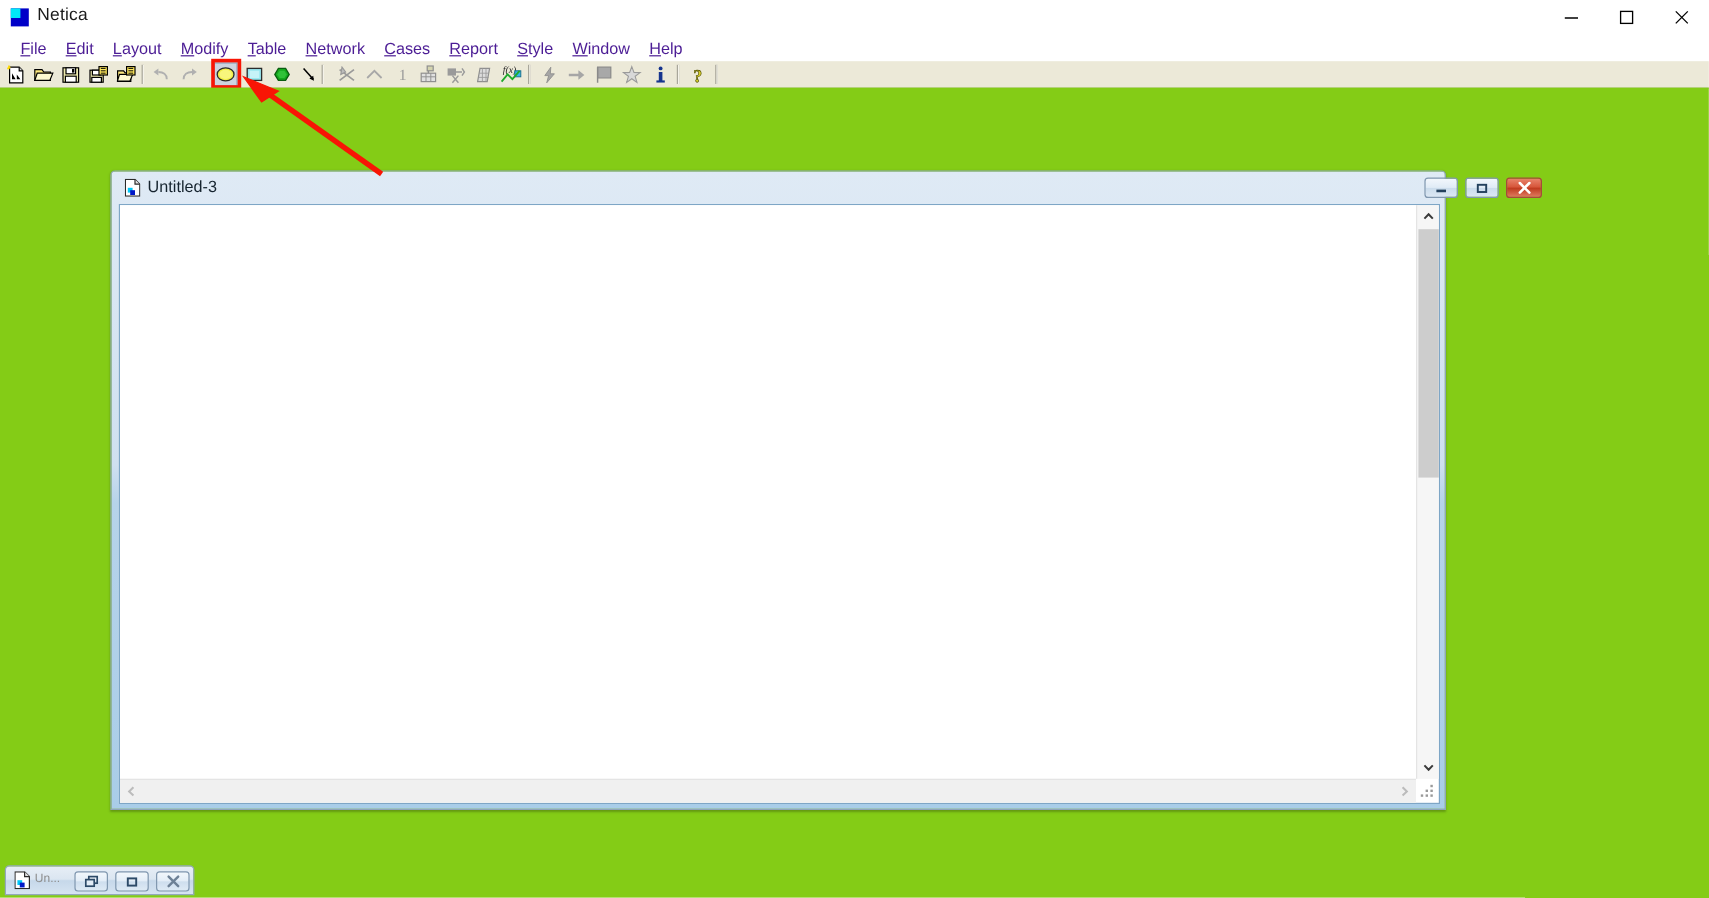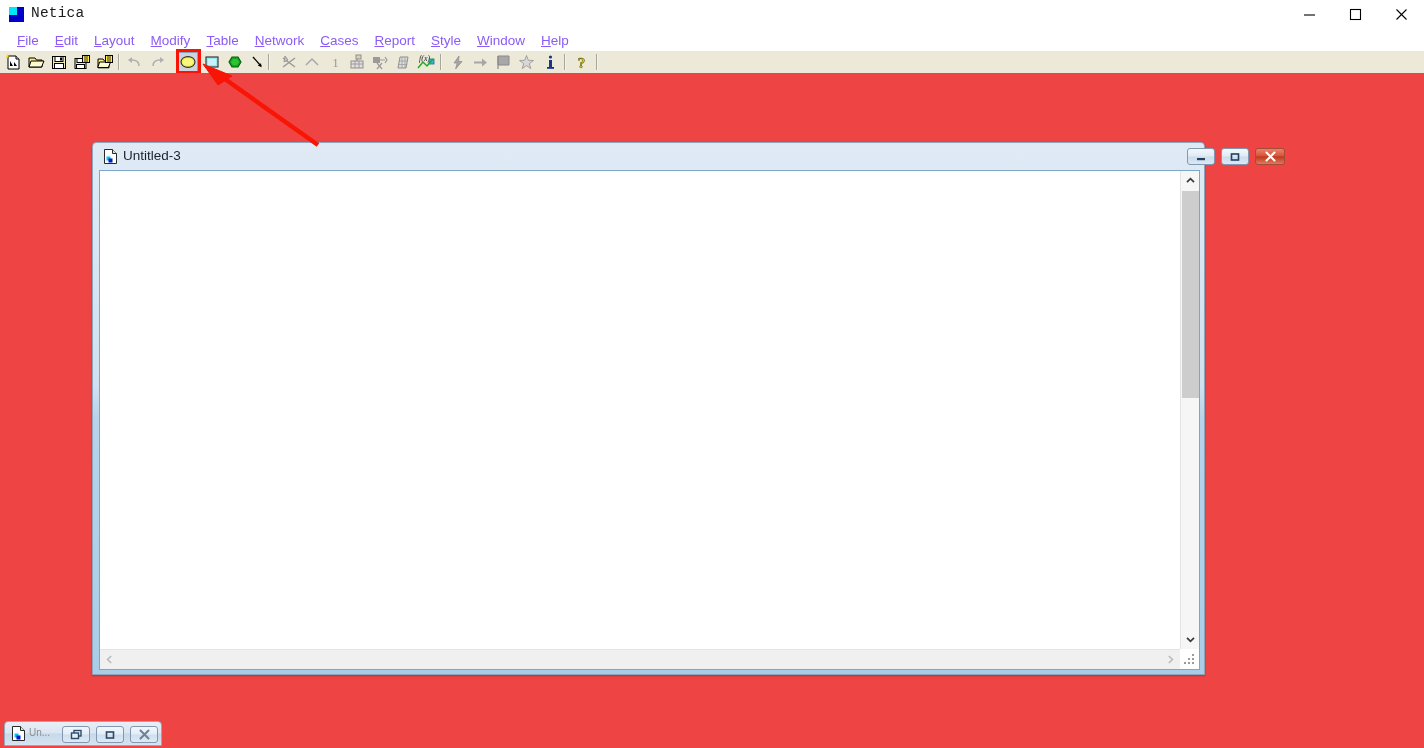--- a/index.html
+++ b/index.html
@@ -11,21 +11,20 @@
     font-family: "Liberation Sans", sans-serif;
     overflow: hidden;
     position: relative;
     -webkit-font-smoothing: antialiased;
   }
 
   
   #titlebar {
     position: absolute; left: 0; top: 0; width: 1424px; height: 28px;
     background: #ffffff;
-    font-family: Liberation Mono, monospace;
   }
   #app-icon {
     position: absolute; left: 9px; top: 7px; width: 15px; height: 15px;
     background: #0000c8;
   }
   #app-icon .q {
     position: absolute; left: 0; top: 0; width: 8px; height: 8px;
     background: #00e8f8;
   }
   #app-title {
@@ -44,21 +43,21 @@
   
   #menubar {
     position: absolute; left: 0; top: 28px; width: 1424px; height: 24px;
     background: #ffffff;
   }
   #menubar ul {
     list-style: none; margin: 0; padding: 0 0 0 9px;
     display: flex; align-items: center; height: 24px;
   }
   #menubar li {
-    font-size: 13.5px; color: #8b5cf6; padding: 2px 8px 2px 8px;
+    font-size: 13.5px; color: #4c1d95; padding: 2px 8px 2px 8px;
     white-space: nowrap;
   }
   #menubar li .mn { text-decoration: underline; }
 
   
   #toolbar {
     position: absolute; left: 0; top: 51px; width: 1424px; height: 22px;
     background: #ece9d8;
     border-bottom: 1px solid #b6b3a6;
   }
@@ -94,21 +93,21 @@
     border: 1px solid #767676;
     box-sizing: border-box;
     display: flex; align-items: center;
     font-size: 13px; color: #111;
     white-space: nowrap;
   }
 
   
   #mdi-client {
     position: absolute; left: 0; top: 73px; width: 1424px; height: 675px;
-    background: #ef4444;
+    background: #84cc16;
     text-align: right;
   }
 
   
   #child-window {
     position: absolute; left: 92px; top: 69px; width: 1113px; height: 533px;
     background: linear-gradient(to bottom, #dfeaf5 0%, #cfe0f0 46%, #b6d3ea 52%, #a9cde8 100%);
     border: 1px solid #8fa5bb;
     border-radius: 4px 4px 0 0;
     box-sizing: border-box;

